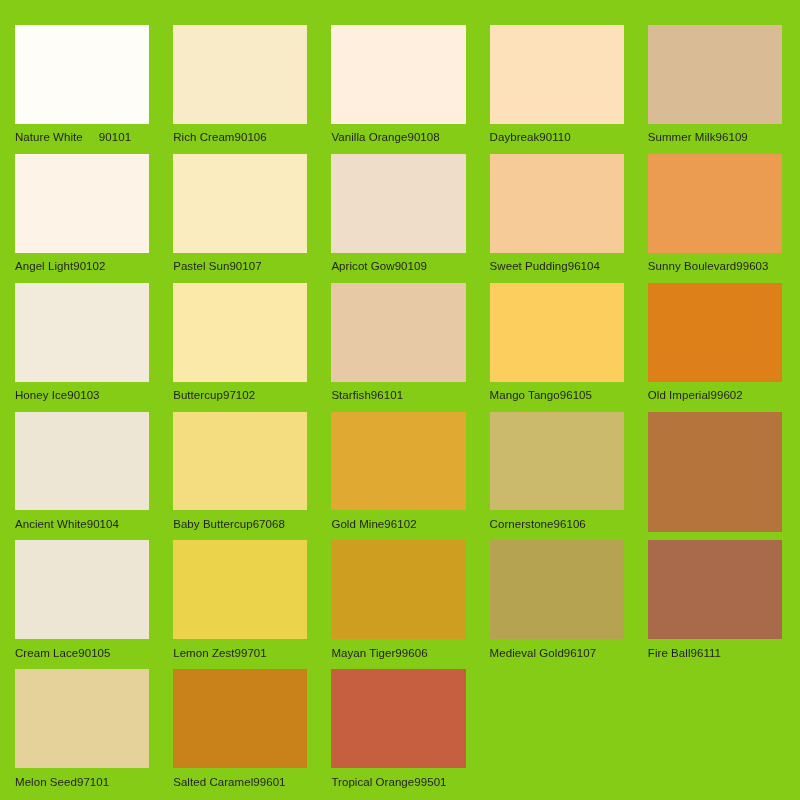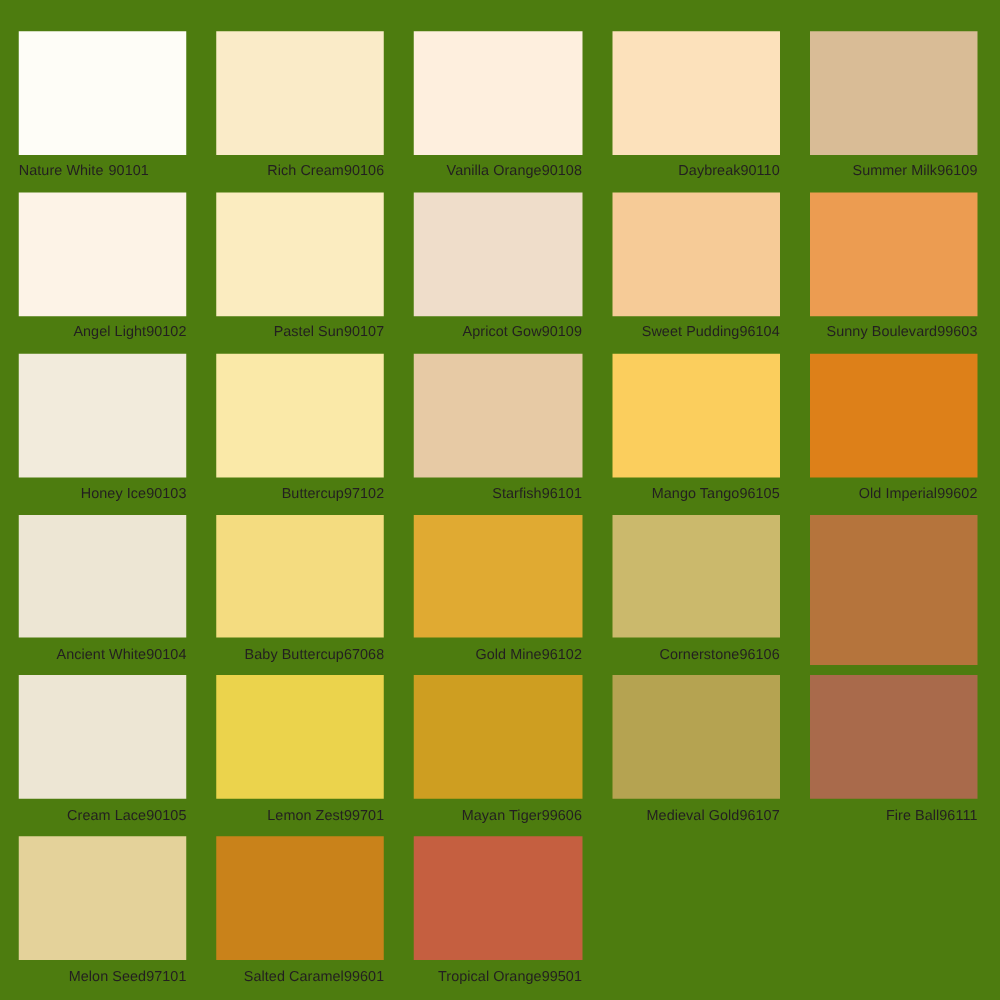--- a/index.html
+++ b/index.html
@@ -16,21 +16,21 @@
   #palette-grid {
     position: relative;
     width: 800px;
     height: 800px;
     padding: 25px 18px 10px 15px;
     display: grid;
     grid-template-columns: repeat(5, 1fr);
     grid-template-rows: repeat(6, 1fr);
     column-gap: 24px;
     row-gap: 8px;
-    background: #4d7c0f;
+    background: #84cc16;
   }
 
   .swatch-cell {
     position: relative;
     display: flex;
     flex-direction: column;
     min-width: 0;
   }
 
   .swatch-chip {
@@ -40,21 +40,21 @@
     border: 0;
     line-height: 0;
     font-size: 0;
   }
 
   .swatch-caption {
     flex: 0 0 auto;
     height: 22px;
     display: flex;
     align-items: center;
-    justify-content: flex-end;
+    justify-content: flex-start;
     padding-top: 5px;
     white-space: nowrap;
     overflow: hidden;
   }
 
   .swatch-name {
     font-size: 11.5px;
     color: #231f20;
     letter-spacing: 0.005em;
   }
@@ -64,21 +64,21 @@
     color: #231f20;
     letter-spacing: 0.005em;
     text-align: right;
   }
 
   
   .swatch-caption.inline-code {
     justify-content: flex-start;
   }
   .swatch-caption.inline-code .swatch-code {
-    margin-left: 4px;
+    margin-left: 16px;
   }
   .swatch-caption.inline-code .swatch-spacer {
     flex: 1 1 auto;
   }
 </style>
 </head>
 <body>
 
 <div id="palette-grid">
     <div class="swatch-cell">

